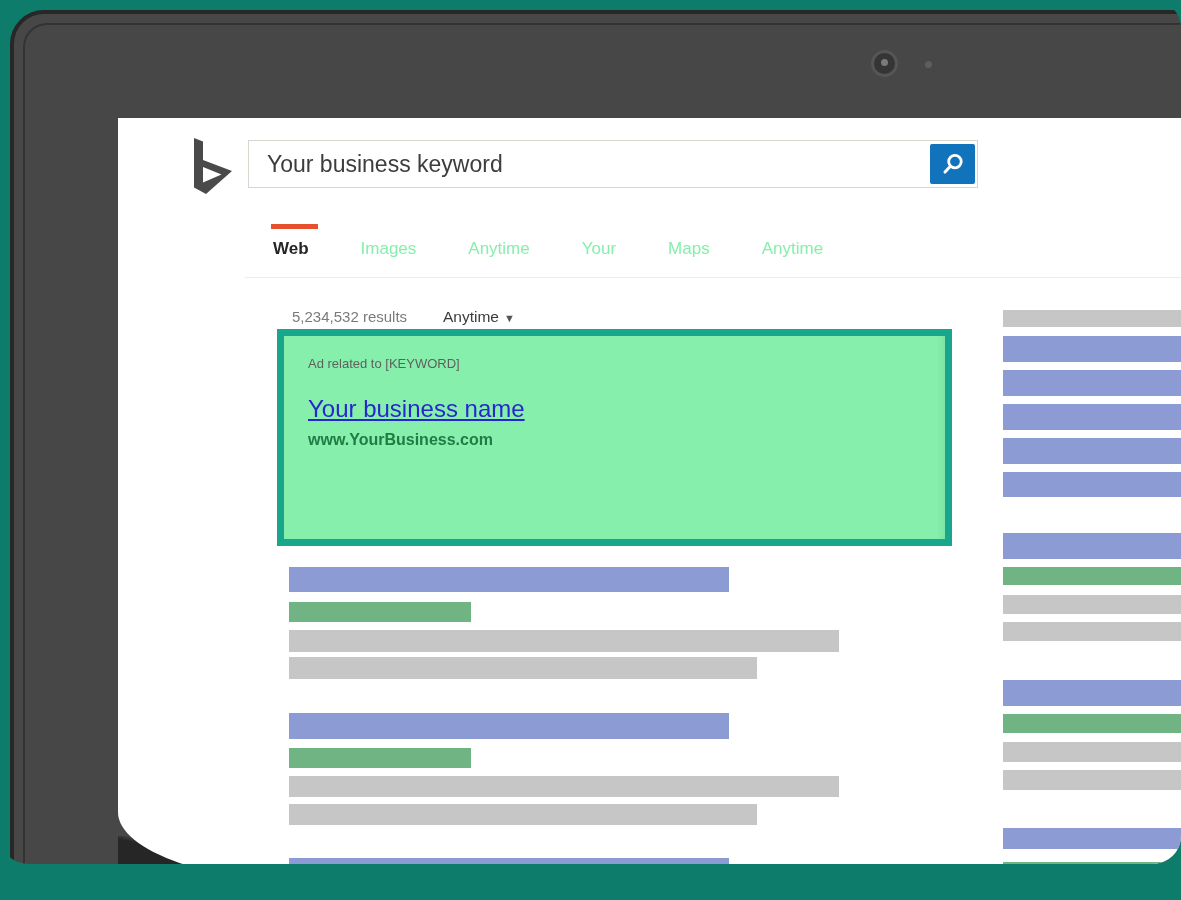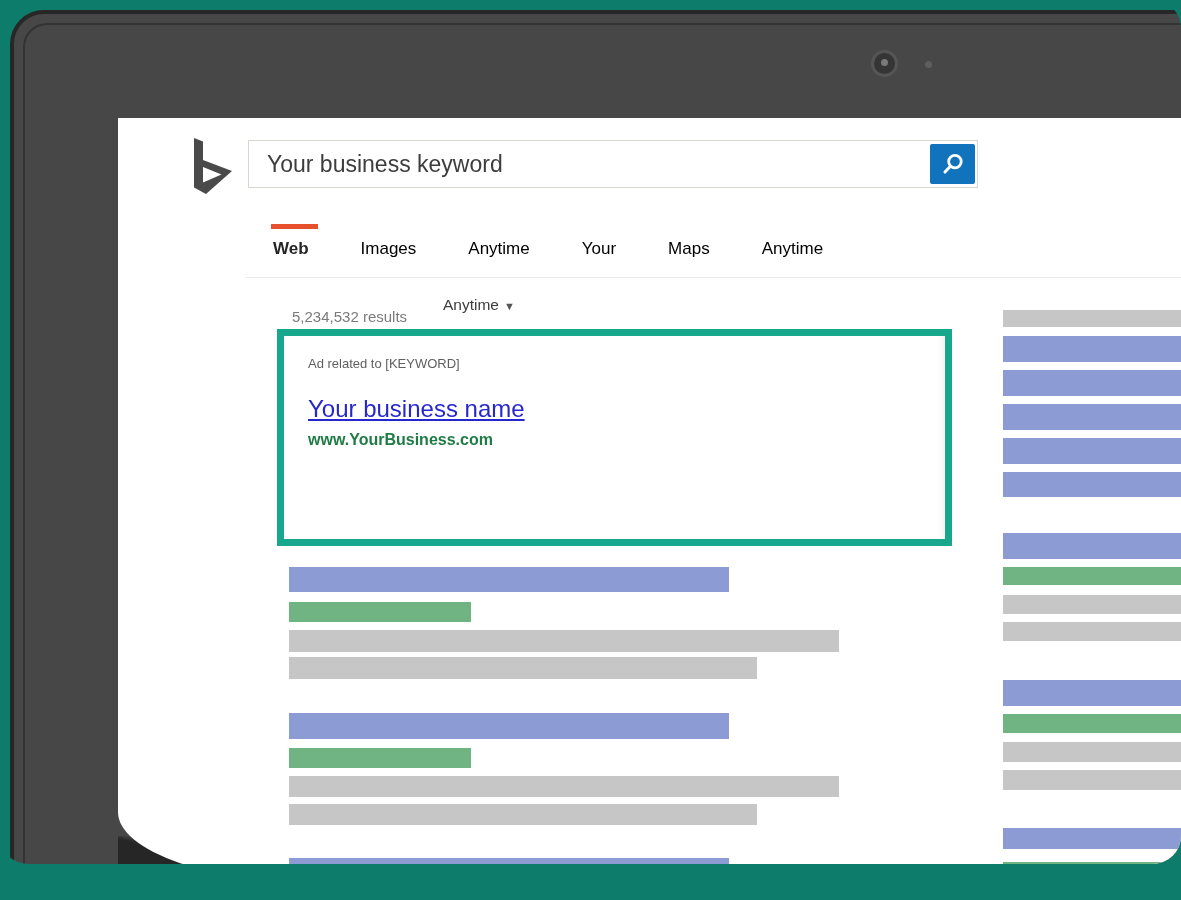--- a/index.html
+++ b/index.html
@@ -33,34 +33,34 @@
            background:#fff; border:1px solid #d9d5cf; z-index:3; }
   .search-input { position:absolute; left:0; top:0; width:100%; height:100%; border:none; outline:none;
            padding:0 64px 0 18px; font-size:23px; color:#3d3d3d; background:transparent;
            font-family:"Liberation Sans", sans-serif; }
   .search-button { position:absolute; left:930px; top:144px; width:45px; height:40px;
            background:var(--button-blue,#1173BC); border:none; border-radius:2px; z-index:3;
            cursor:pointer; display:flex; align-items:center; justify-content:center; }
 
   
   .tabs { position:absolute; left:267px; top:239px; display:flex; gap:52px; z-index:3;margin-left:6px; }
-  .tab { font-size:17px; color:#000000; position:relative; cursor:pointer; white-space:nowrap; }
+  .tab { font-size:17px; color:#86efac; position:relative; cursor:pointer; white-space:nowrap; }
   .tab.active { color:#252525; font-weight:bold; }
   .tab.active::before { content:''; position:absolute; left:-2px; top:-15px; width:47px; height:5px;
            background:var(--accent-orange,#E7502D); }
   .separator { position:absolute; left:245px; top:277px; width:936px; height:1px; background:#ececec; z-index:3; }
 
   
   .results-count { position:absolute; left:292px; top:308px; font-size:15px; color:#7a7a7a; z-index:3; }
-  .time-filter { position:absolute; left:443px; top:296px; font-size:15.5px; color:#3c3c3c; z-index:3; cursor:pointer; }
+  .time-filter { position:absolute; left:443px; top:308px; font-size:15.5px; color:#3c3c3c; z-index:3; cursor:pointer; }
   .time-filter .caret { font-size:11px; color:#555; margin-left:5px; }
 
   
   .ad-box { position:absolute; left:277px; top:329px; width:675px; height:217px;
-           border:7px solid var(--ad-border-teal,#17A78D); background:#ffffff; z-index:3;
+           border:7px solid var(--ad-border-teal,#17A78D); background:#86efac; z-index:3;
            padding:14px 24px; box-shadow:inset -8px 0 10px -8px rgba(0,0,0,.10); }
   .ad-disclosure { font-size:13px; color:#606060; margin-top:6px; }
   .ad-title { display:inline-block; font-size:24px; color:var(--link-blue,#2727CE);
            text-decoration:underline; margin-top:24px; cursor:pointer; }
   .ad-url { font-size:16px; font-weight:bold; color:var(--url-green,#1F7C45); margin-top:8px; }
   .ad-desc { font-size:16.5px; color:#6d6d6d; margin-top:7px; width:582px; line-height:1.42; }
 
   
   .bar { position:absolute; z-index:3; }
 </style>

